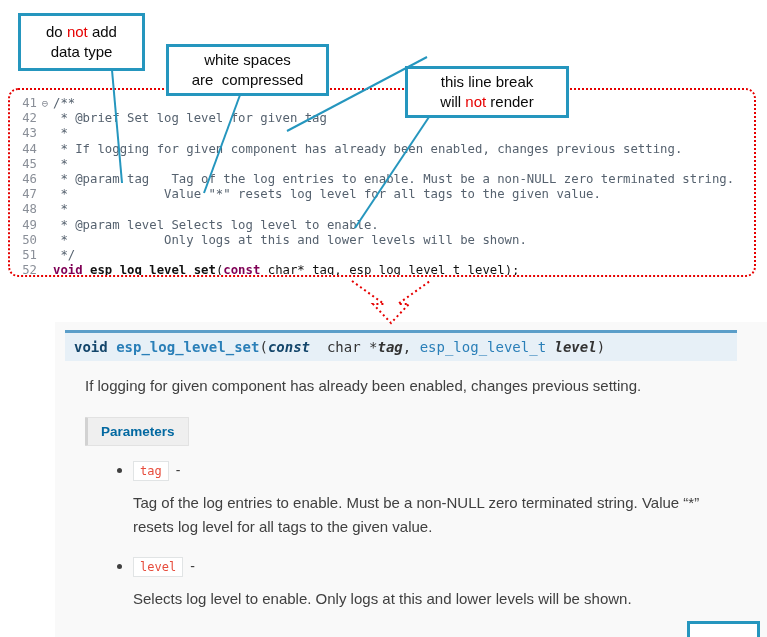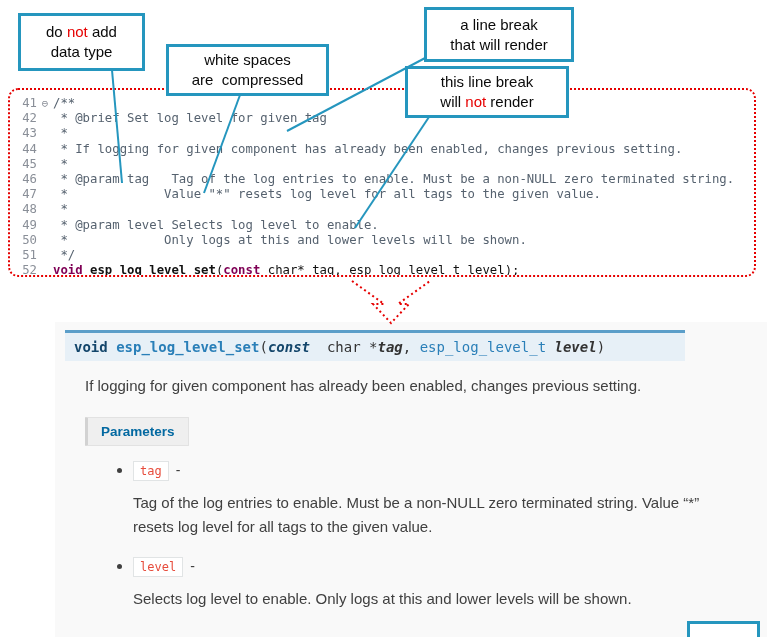--- a/index.html
+++ b/index.html
@@ -31,21 +31,21 @@
   .fold{width:16px;text-align:center;color:#8a8f98;flex:none;font-size:11px;}
   .code-text{white-space:pre;color:#56626f;}
   .code-text .kw{color:#7f0055;font-weight:bold;}
   .code-text .fn{color:#111;font-weight:bold;}
   .code-text .plain{color:#111;}
   .row-code .code-text{color:#111;}
 
   
   .doc-panel{position:absolute;left:55px;top:322px;width:712px;height:315px;background:#f9f9f9;
              color:#404040;box-sizing:border-box;overflow:hidden;z-index:2;}
-  .sig{margin:8px 0 0 10px;width:620px;box-sizing:border-box;background:#e7f0f7;
+  .sig{margin:8px 0 0 10px;width:672px;box-sizing:border-box;background:#e7f0f7;
        border-top:3px solid #5b9ec9;padding:6px 9px;white-space:pre;
        font-family:"DejaVu Sans Mono","Liberation Mono",monospace;font-size:14px;color:#333;}
   .s-kw{font-weight:bold;color:#14466b;}
   .s-name{font-weight:bold;color:#2a7fb8;}
   .s-const{font-weight:bold;font-style:italic;color:#14466b;}
   .s-plain{color:#333;}
   .s-type{color:#2a7fb8;}
   .s-param{font-weight:bold;font-style:italic;color:#333;}
 
   .doc-p{margin:15px 70px 0 30px;font-size:15px;line-height:1.3;}
@@ -115,24 +115,20 @@
   <div class="callout c1">
     <span class="c-line"><span>do </span><span class="red">not</span><span> add</span></span>
     <span class="c-line">data type</span>
   </div>
 
   <div class="callout c2">
     <span class="c-line">white spaces</span>
     <span class="c-line">are  compressed</span>
   </div>
 
-  <div class="callout c3">
-    <span class="c-line">a line break</span>
-    <span class="c-line">that will render</span>
-  </div>
 
   <div class="callout c4">
     <span class="c-line">this line break</span>
     <span class="c-line"><span>will </span><span class="red">not</span><span> render</span></span>
   </div>
 
   <div class="doc-panel">
     <div class="sig"><span class="s-kw">void </span><span class="s-name">esp_log_level_set</span><span class="s-plain">(</span><span class="s-const">const</span><span class="s-plain">  char *</span><span class="s-param">tag</span><span class="s-plain">, </span><span class="s-type">esp_log_level_t</span><span class="s-plain"> </span><span class="s-param">level</span><span class="s-plain">)</span></div>
 
     <p class="doc-p">If logging for given component has already been enabled, changes previous setting.</p>

